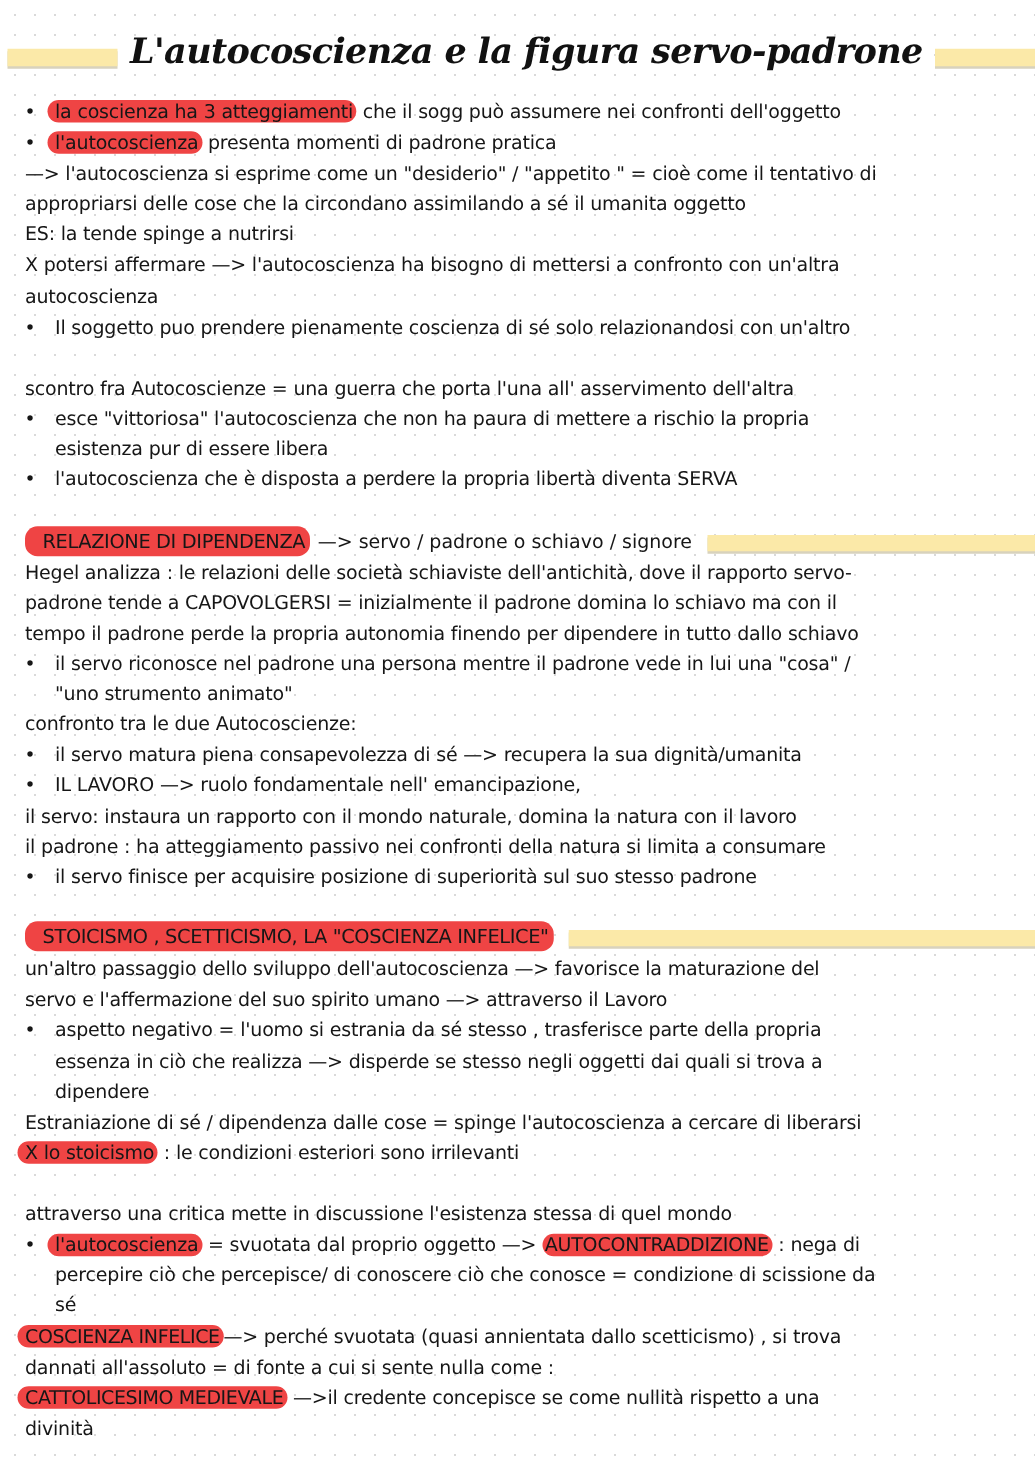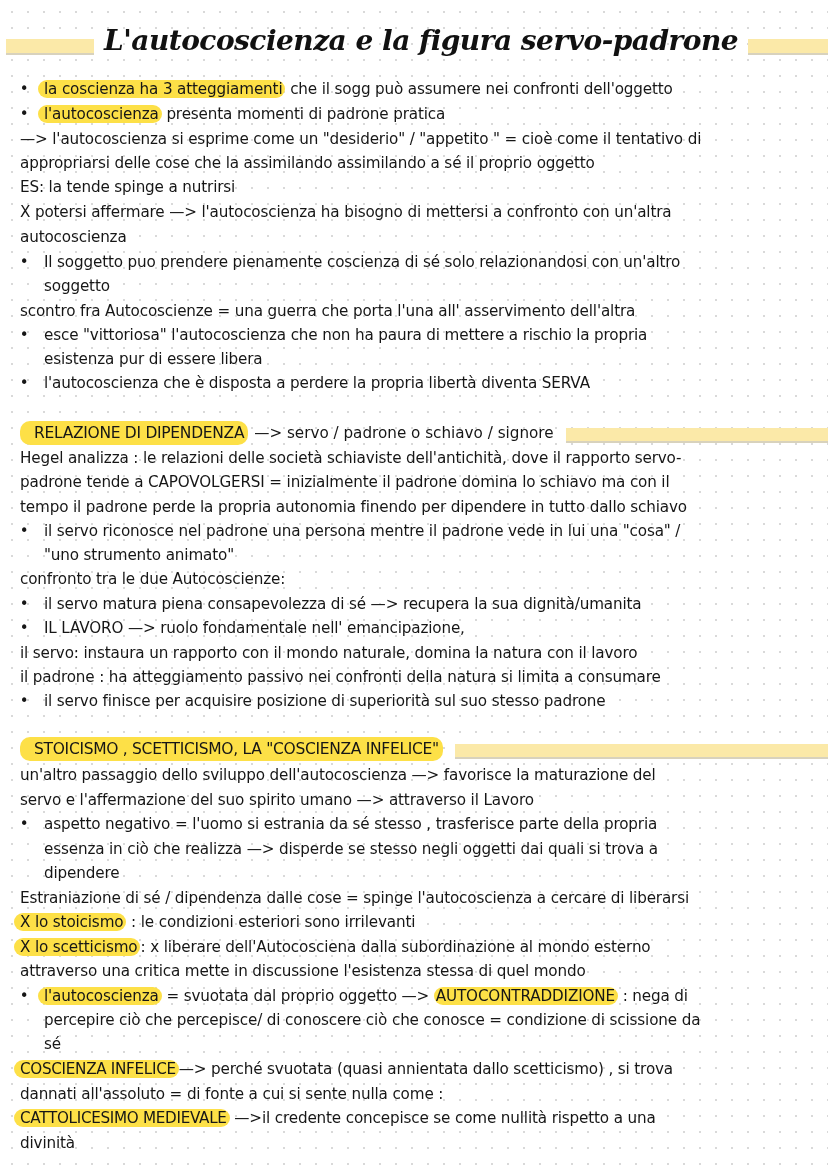--- a/index.html
+++ b/index.html
@@ -41,21 +41,21 @@
       position: absolute; left: 20px; right: 16px;
       font-size: 15.2px; line-height: 24.6px; white-space: nowrap;
       letter-spacing: -0.15px;
     }
     .line.indent { left: 44px; }
     .bullet {
       position: absolute; left: -25px; top: 0; width: 10px; text-align: center;
       font-size: 15px;
     }
     .hl {
-      background: #fde047;
+      background: #ef4444;
       border-radius: 10px;
       padding: 0 3px 0 6px;
       margin-left: -6px;
     }
 
     .section-head {
       position: absolute; left: 14px; height: 24px;
       display: flex; align-items: center; width: 828px; text-align: right;
     }
     .section-head .hl { margin-left: 6px; padding: 0 4px 0 14px; font-size: 15.5px; line-height: 24px;}
@@ -79,29 +79,28 @@
 
   <div class="line indent" style="top:77px">
     <span class="bullet">•</span>
     <span class="hl">la coscienza ha 3 atteggiamenti</span><span> che il sogg può assumere nei confronti dell'oggetto</span>
   </div>
   <div class="line indent" style="top:102px">
     <span class="bullet">•</span>
     <span class="hl">l'autocoscienza</span><span> presenta momenti di padrone pratica</span>
   </div>
   <div class="line" style="top:127px">—&gt; l'autocoscienza si esprime come un "desiderio" / "appetito " = cioè come il tentativo di</div>
-  <div class="line" style="top:151px">appropriarsi delle cose che la assimilando assimilando a sé il proprio oggetto</div>
+  <div class="line" style="top:151px">appropriarsi delle cose che la circondano assimilando a sé il umanita oggetto</div>
   <div class="line" style="top:175px">ES: la tende spinge a nutrirsi</div>
   <div class="line" style="top:200px">X potersi affermare —&gt; l'autocoscienza ha bisogno di mettersi a confronto con un'altra</div>
   <div class="line" style="top:225px">autocoscienza</div>
   <div class="line indent" style="top:250px">
     <span class="bullet">•</span>
     <span>Il soggetto puo prendere pienamente coscienza di sé solo relazionandosi con un'altro</span>
   </div>
-  <div class="line indent" style="top:274px">soggetto</div>
   <div class="line" style="top:299px">scontro fra Autocoscienze = una guerra che porta l'una all' asservimento dell'altra</div>
   <div class="line indent" style="top:323px">
     <span class="bullet">•</span>
     <span>esce "vittoriosa" l'autocoscienza che non ha paura di mettere a rischio la propria</span>
   </div>
   <div class="line indent" style="top:347px">esistenza pur di essere libera</div>
   <div class="line indent" style="top:371px">
     <span class="bullet">•</span>
     <span>l'autocoscienza che  è disposta a perdere la propria libertà diventa SERVA</span>
   </div>
@@ -144,23 +143,20 @@
   <div class="line indent" style="top:812px">
     <span class="bullet">•</span>
     <span>aspetto negativo = l'uomo si estrania da sé stesso , trasferisce parte della propria</span>
   </div>
   <div class="line indent" style="top:837px">essenza in ciò che realizza —&gt; disperde se stesso negli oggetti dai quali si trova a</div>
   <div class="line indent" style="top:861px">dipendere</div>
   <div class="line" style="top:886px">Estraniazione di sé / dipendenza dalle cose = spinge l'autocoscienza a cercare di liberarsi</div>
   <div class="line" style="top:910px">
     <span class="hl">X lo stoicismo</span><span> : le condizioni esteriori sono irrilevanti</span>
   </div>
-  <div class="line" style="top:935px">
-    <span class="hl">X lo scetticismo</span><span>: x liberare dell'Autocosciena dalla subordinazione al mondo esterno</span>
-  </div>
   <div class="line" style="top:959px">attraverso una critica mette in discussione l'esistenza stessa di quel mondo</div>
   <div class="line indent" style="top:984px">
     <span class="bullet">•</span>
     <span class="hl">l'autocoscienza</span><span> = svuotata dal proprio oggetto —&gt; </span><span class="hl" style="margin-left:0;padding-left:2px">AUTOCONTRADDIZIONE</span><span> : nega di</span>
   </div>
   <div class="line indent" style="top:1008px">percepire ciò che percepisce/ di conoscere ciò che conosce = condizione di scissione da</div>
   <div class="line indent" style="top:1032px">sé</div>
   <div class="line" style="top:1082px">dannati all'assoluto = di fonte a cui si sente nulla come :</div>
   <div class="line" style="top:1057px">
     <span class="hl caps">COSCIENZA INFELICE</span><span>—&gt; perché svuotata (quasi annientata dallo scetticismo) , si trova</span>

